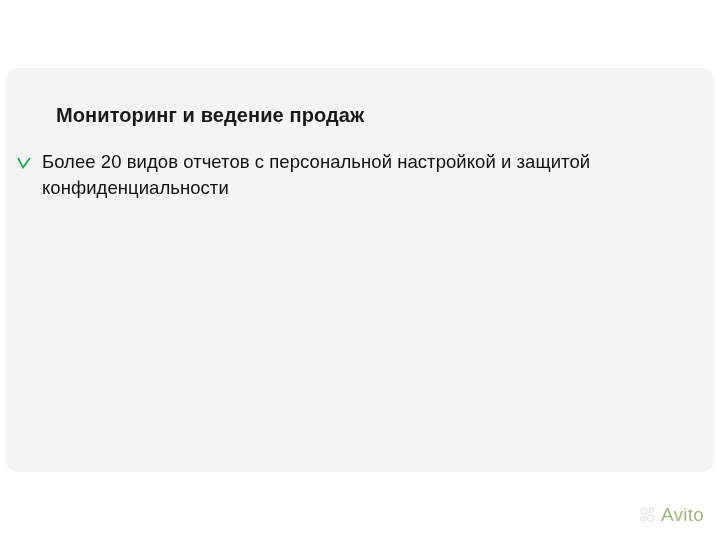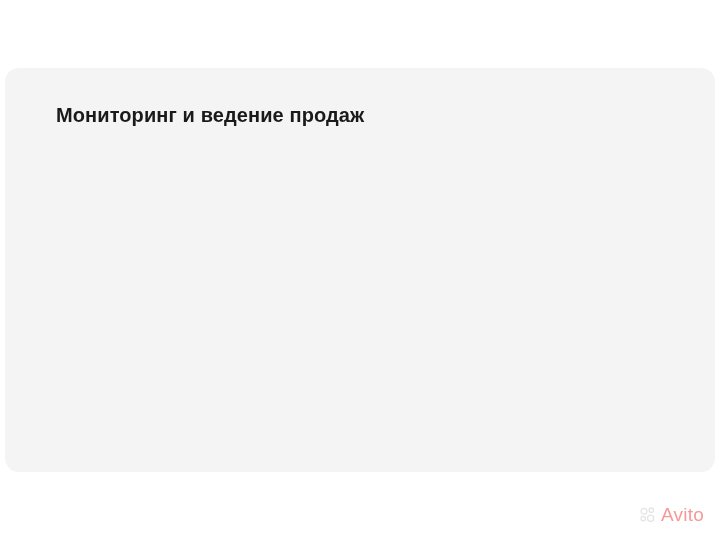--- a/index.html
+++ b/index.html
@@ -84,33 +84,41 @@
     opacity: 0.55;
   }
   .watermark .paw {
     width: 18px;
     height: 18px;
     margin-right: 4px;
     position: relative;
   }
   .watermark .wm-text {
     font-size: 19px;
-    color: #ef4444;
+    color: #4d7c0f;
     font-weight: normal;
     letter-spacing: 0.2px;
   }
 </style>
 </head>
 <body>
 
 <div class="slide">
   <div class="card">
     <div class="content">
       <h1 class="title">Мониторинг и ведение продаж</h1>
       <ul class="list">
+        <li class="item">
+          <span class="check">
+            <svg width="14" height="12" viewBox="0 0 14 12" aria-hidden="true">
+              <path d="M1 1 L6 10.5 L13 1" fill="none" stroke="#19a74a" stroke-width="1.7"></path>
+            </svg>
+          </span>
+          <span class="item-text">Более 20 видов отчетов с персональной настройкой и защитой конфиденциальности</span>
+        </li>
       </ul>
     </div>
   </div>
 
   <div class="watermark">
     <span class="paw">
       <svg width="18" height="18" viewBox="0 0 18 18" aria-hidden="true">
         <circle cx="5" cy="5.2" r="2.9" fill="none" stroke="#cfcfcf" stroke-width="1.3"></circle>
         <circle cx="12.3" cy="4.2" r="2.2" fill="none" stroke="#cfcfcf" stroke-width="1.3"></circle>
         <circle cx="4.2" cy="12.6" r="2.2" fill="none" stroke="#cfcfcf" stroke-width="1.3"></circle>

